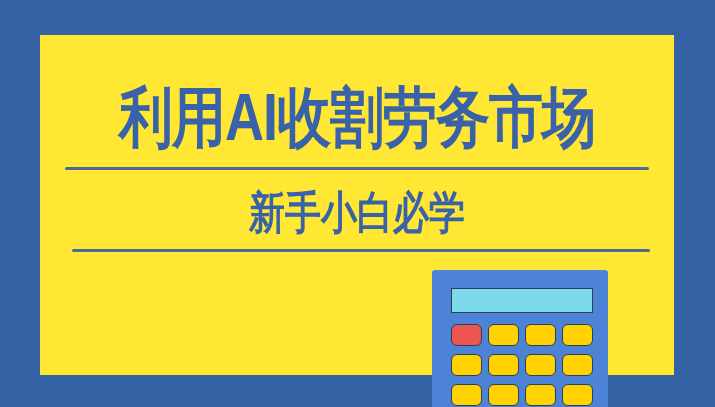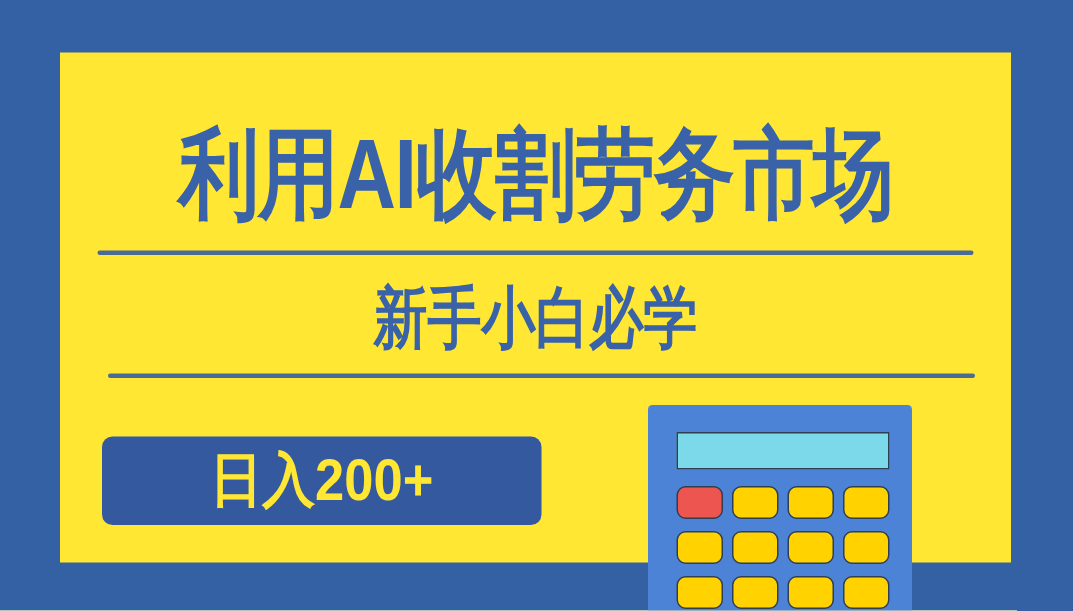--- a/index.html
+++ b/index.html
@@ -149,23 +149,20 @@
   <div id="panel"></div>
 
   <div id="headline">利用AI收割劳务市场</div>
 
   <div class="rule" id="rule-top"></div>
 
   <div id="subtitle">新手小白必学</div>
 
   <div class="rule" id="rule-bottom"></div>
 
-  <div id="badge">
-    <span id="badge-label">日入200+</span>
-  </div>
 
   <div id="calculator">
     <div id="calc-screen"></div>
     <div id="calc-keypad">
         <div class="calc-key key-red"></div>
         <div class="calc-key key-yellow"></div>
         <div class="calc-key key-yellow"></div>
         <div class="calc-key key-yellow"></div>
         <div class="calc-key key-yellow"></div>
         <div class="calc-key key-yellow"></div>

